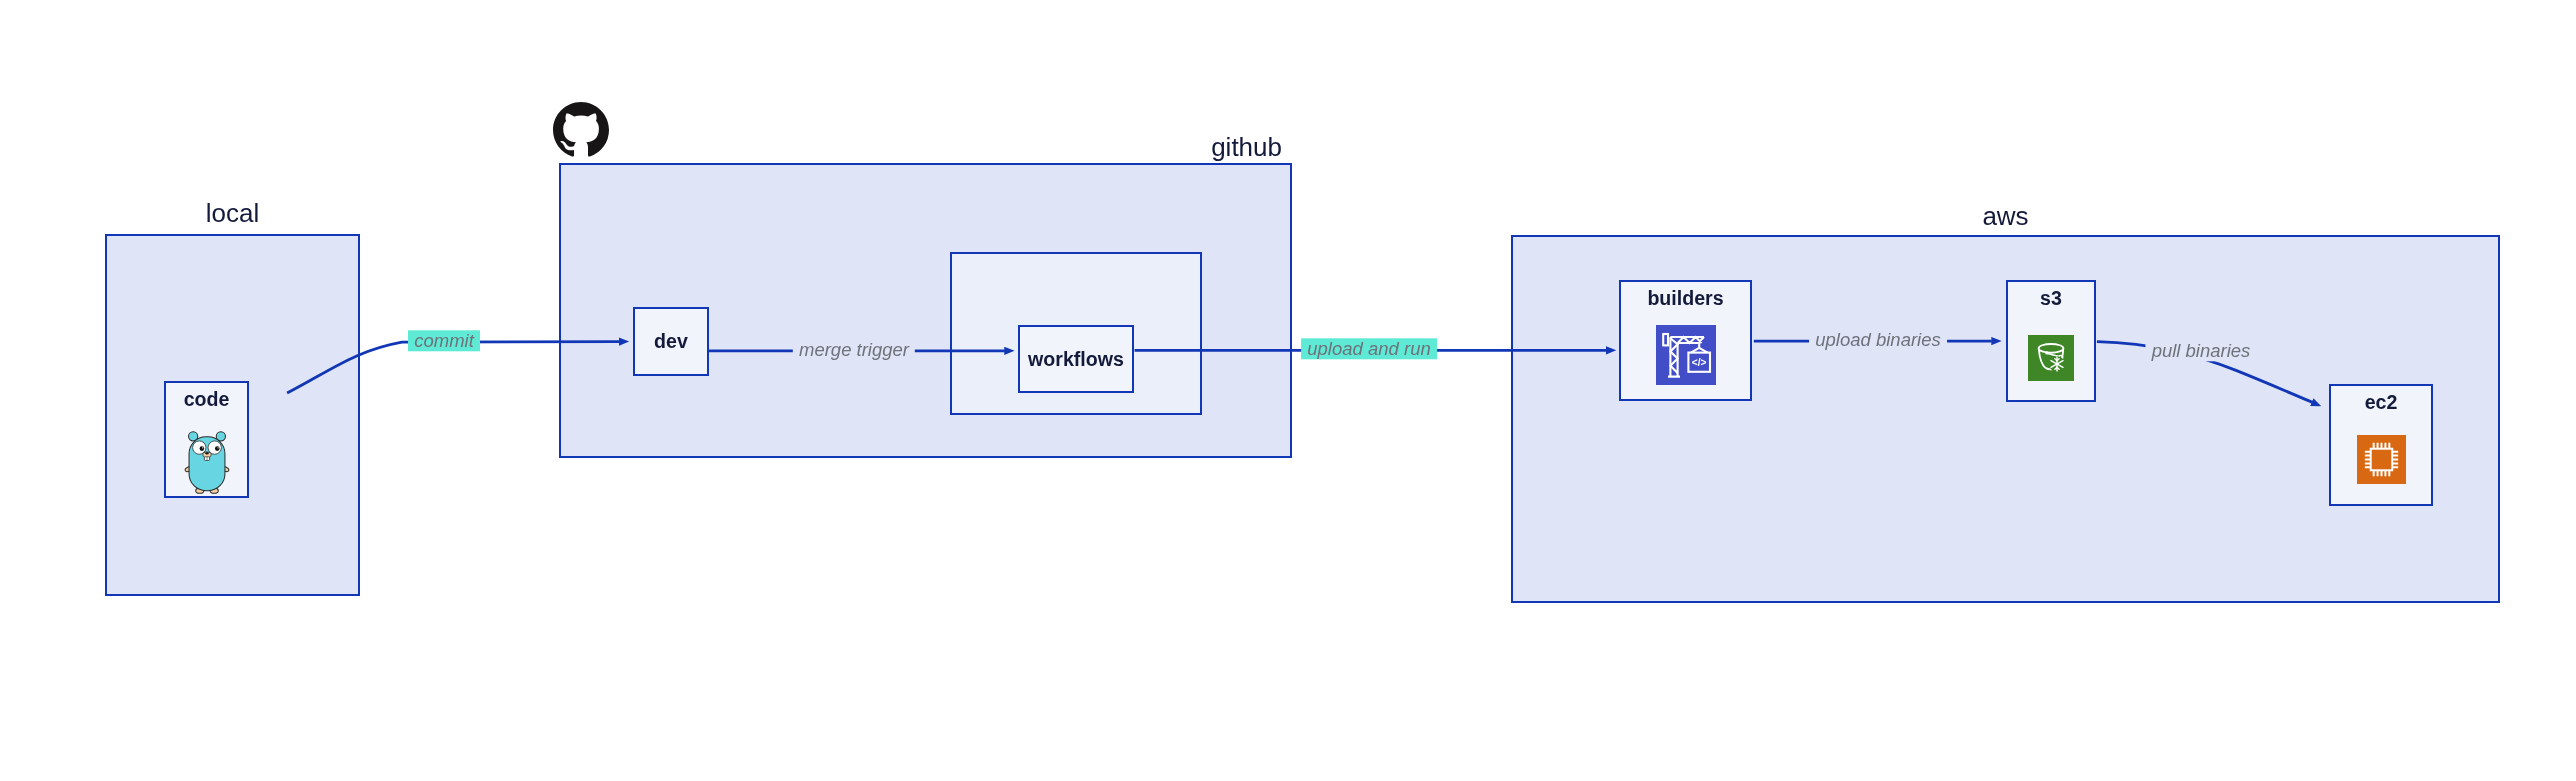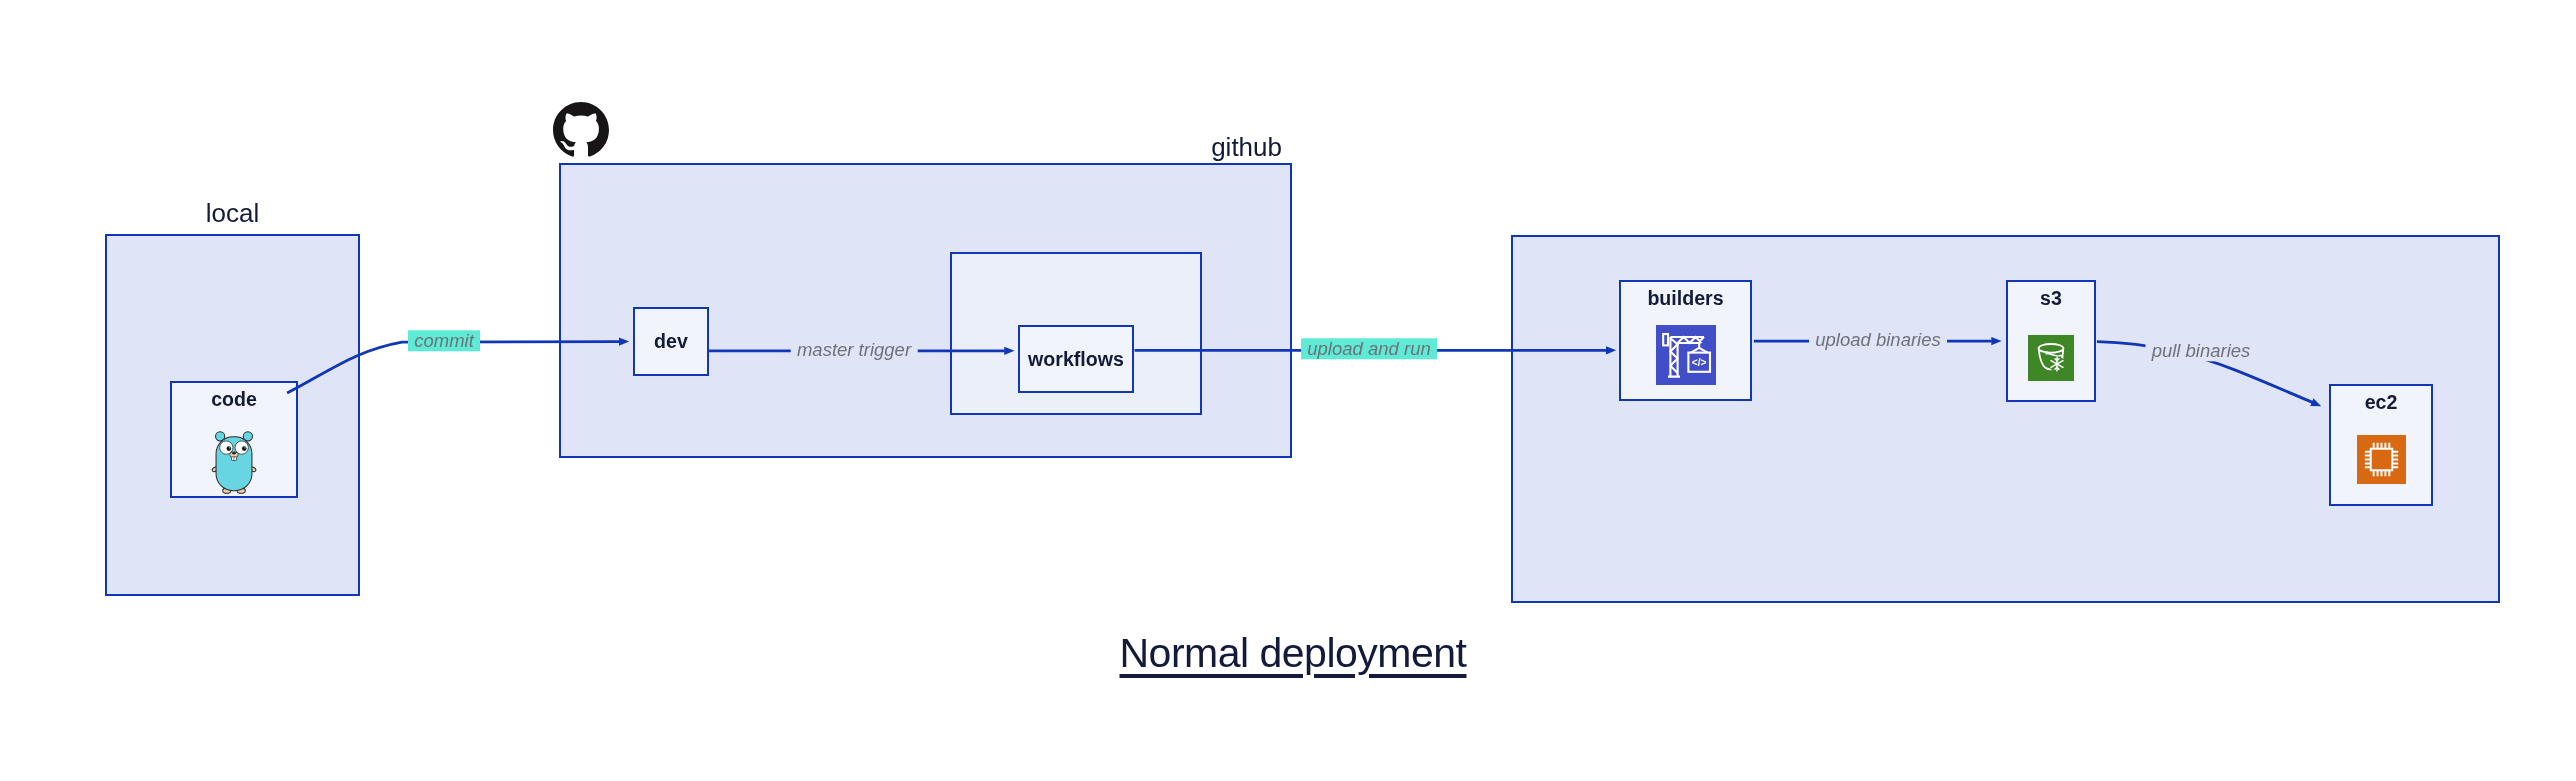--- a/index.html
+++ b/index.html
@@ -54,31 +54,32 @@
   .wht{stroke:#ffffff;fill:none;}
 </style>
 </head>
 <body>
 
 <div id="canvas">
 
   <div class="ctr-label" style="left:105px;top:198px;width:255px">local</div>
   <div class="ctr-label right" style="left:559px;top:132px;width:723px">github</div>
   <div class="ctr-label" style="left:950px;top:216px;width:252px">master</div>
+  <div class="ctr-label" style="left:1511px;top:201px;width:989px">aws</div>
 
   <div class="container" style="left:105px;top:234px;width:255px;height:362px"></div>
   <div class="container" style="left:559px;top:163px;width:733px;height:295px"></div>
   <div class="container inner" style="left:950px;top:252px;width:252px;height:163px"></div>
   <div class="container" style="left:1511px;top:235px;width:989px;height:368px"></div>
 
   <svg class="abs" style="left:553px;top:102px" width="56" height="56" viewBox="0 0 16 16">
     <path class="octo" fill-rule="evenodd" d="M8 0C3.58 0 0 3.58 0 8c0 3.54 2.29 6.53 5.47 7.59.4.07.55-.17.55-.38 0-.19-.01-.82-.01-1.49-2.01.37-2.53-.49-2.69-.94-.09-.23-.48-.94-.82-1.13-.28-.15-.68-.52-.01-.53.63-.01 1.08.58 1.23.82.72 1.21 1.87.87 2.33.66.07-.52.28-.87.51-1.07-1.78-.2-3.64-.89-3.64-3.95 0-.87.31-1.59.82-2.15-.08-.2-.36-1.02.08-2.12 0 0 .67-.21 2.2.82.64-.18 1.32-.27 2-.27.68 0 1.36.09 2 .27 1.53-1.04 2.2-.82 2.2-.82.44 1.1.16 1.92.08 2.12.51.56.82 1.27.82 2.15 0 3.07-1.87 3.75-3.65 3.95.29.25.54.73.54 1.48 0 1.07-.01 1.93-.01 2.2 0 .21.15.46.55.38A8.012 8.012 0 0 0 16 8c0-4.42-3.58-8-8-8z"></path>
   </svg>
 
-  <div class="node" style="left:170px;top:381px;width:128px;height:117px">
+  <div class="node" style="left:164px;top:381px;width:85px;height:117px">
     <div class="node-label">code</div>
     <svg width="52" height="76" viewBox="0 0 100 140" style="margin-top:1px">
       <circle cx="23" cy="24" r="9" fill="var(--c-gopher-teal,#68d5e2)" stroke="#2b2b2b" stroke-width="2"></circle>
       <circle cx="77" cy="24" r="9" fill="var(--c-gopher-teal,#68d5e2)" stroke="#2b2b2b" stroke-width="2"></circle>
       <ellipse cx="14" cy="88" rx="7" ry="4" fill="#f2cfa4" stroke="#2b2b2b" stroke-width="2" transform="rotate(-25 14 88)"></ellipse>
       <ellipse cx="86" cy="88" rx="7" ry="4" fill="#f2cfa4" stroke="#2b2b2b" stroke-width="2" transform="rotate(25 86 88)"></ellipse>
       <ellipse cx="36" cy="130" rx="8" ry="5" fill="#f2cfa4" stroke="#2b2b2b" stroke-width="2"></ellipse>
       <ellipse cx="64" cy="130" rx="8" ry="5" fill="#f2cfa4" stroke="#2b2b2b" stroke-width="2"></ellipse>
       <rect x="15" y="25" width="70" height="105" rx="33" fill="var(--c-gopher-teal,#68d5e2)" stroke="#2b2b2b" stroke-width="2"></rect>
       <circle cx="35" cy="46" r="13" fill="#ffffff" stroke="#2b2b2b" stroke-width="1.5"></circle>
@@ -163,21 +164,20 @@
       </marker>
     </defs>
     <path class="edge" d="M 557 763 C 640 720, 690 680, 780 664 L 1202 663" marker-end="url(#ah)"></path>
     <path class="edge" d="M 1376 681 L 1950 681" marker-end="url(#ah)"></path>
     <path class="edge" d="M 2202 680 L 3118 680" marker-end="url(#ah)"></path>
     <path class="edge" d="M 3404 662 L 3866 662" marker-end="url(#ah)"></path>
     <path class="edge" d="M 4070 663 C 4180 666, 4262 688, 4340 719 C 4405 745, 4450 765, 4488 781" marker-end="url(#ah)"></path>
   </svg>
 
   <span class="edge-label bg-white" style="left:444px;top:342px">commit</span>
-  <span class="edge-label bg-lav" style="left:854px;top:351px">master trigger</span>
+  <span class="edge-label bg-lav" style="left:854px;top:351px">merge trigger</span>
   <span class="edge-label bg-white" style="left:1369px;top:350px">upload and run</span>
   <span class="edge-label bg-lav" style="left:1878px;top:341px">upload binaries</span>
   <span class="edge-label bg-lav" style="left:2201px;top:352px">pull binaries</span>
 
-  <div class="diagram-title" style="left:1293px;top:630px">Normal deployment</div>
 
 </div>
 
 
 </body></html>

